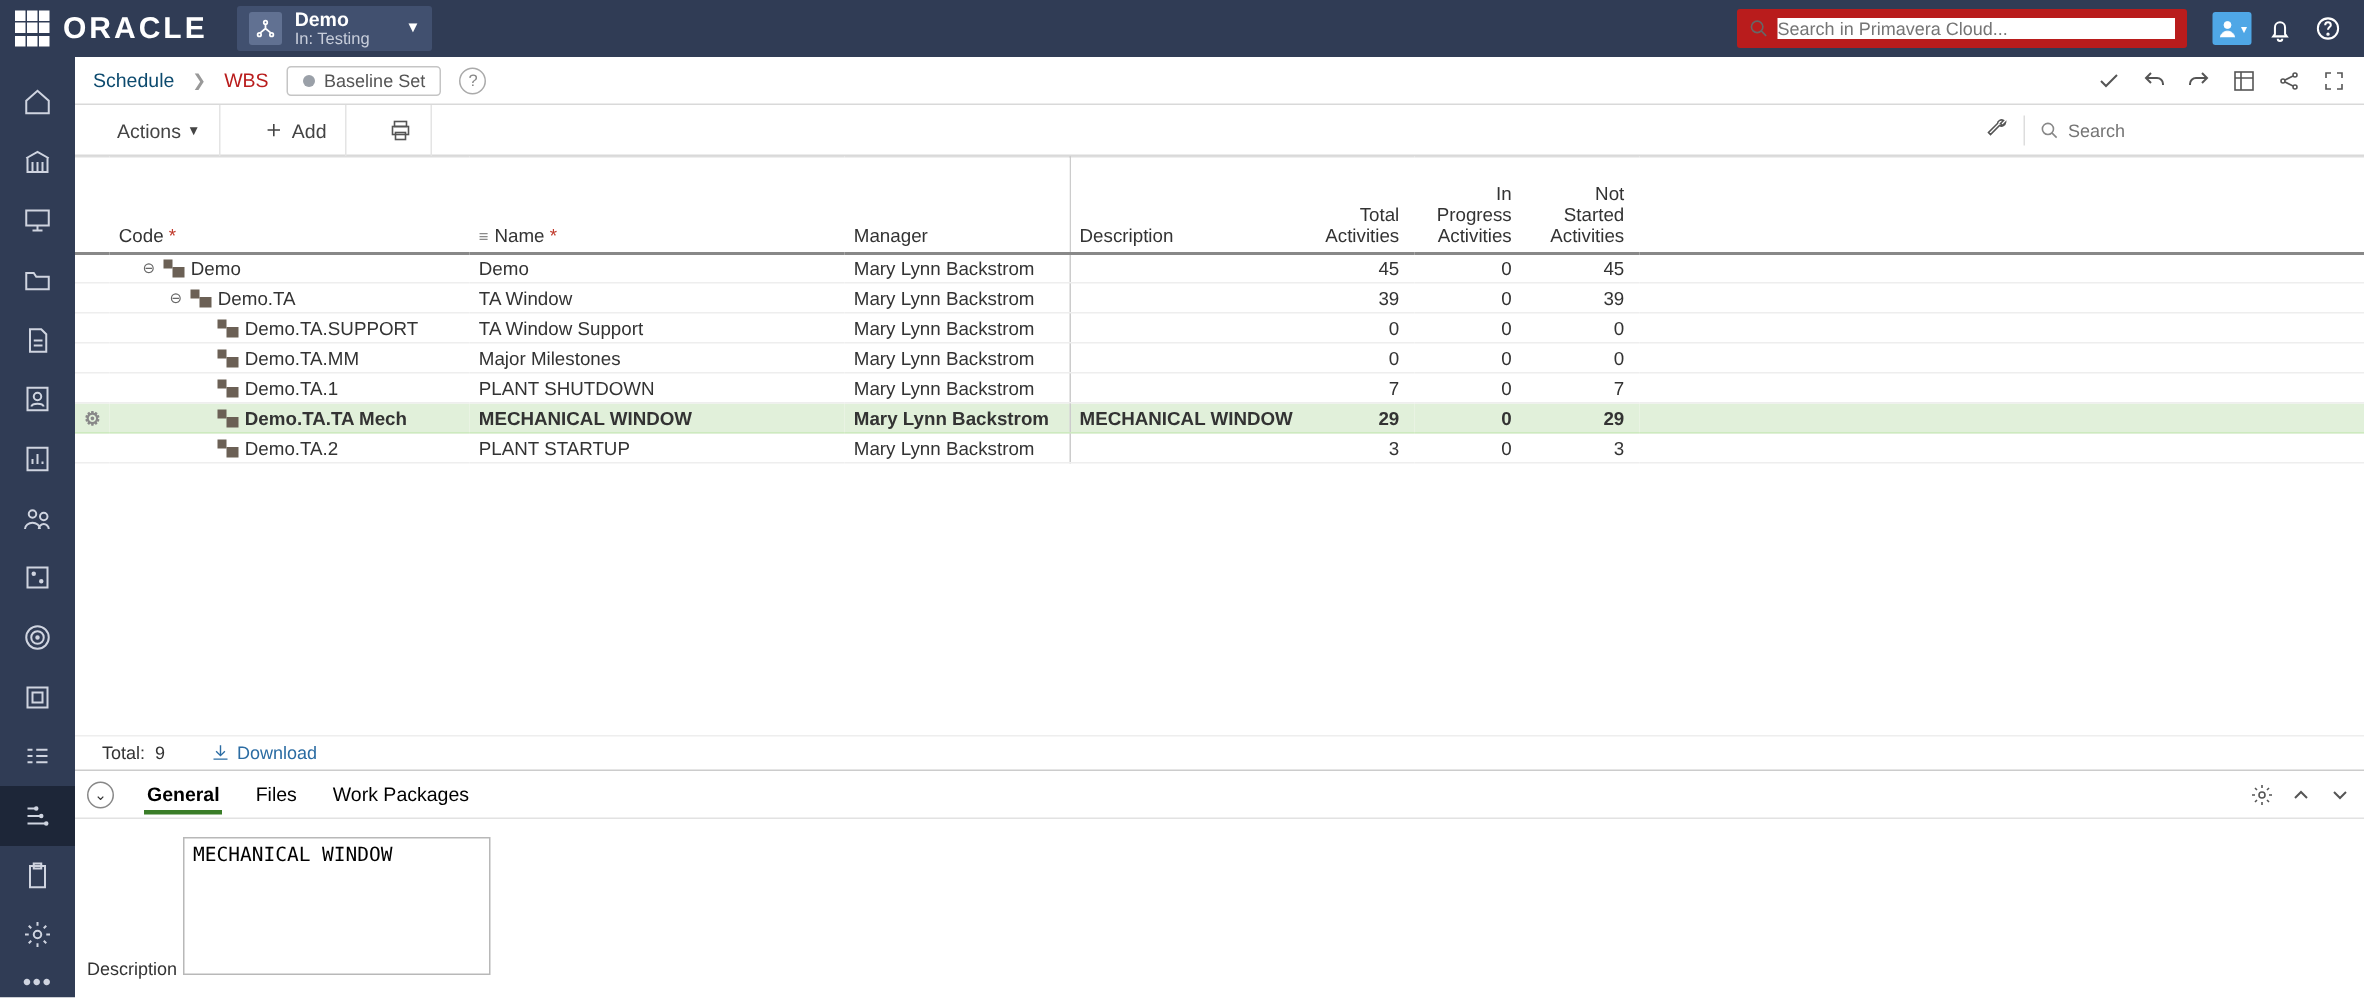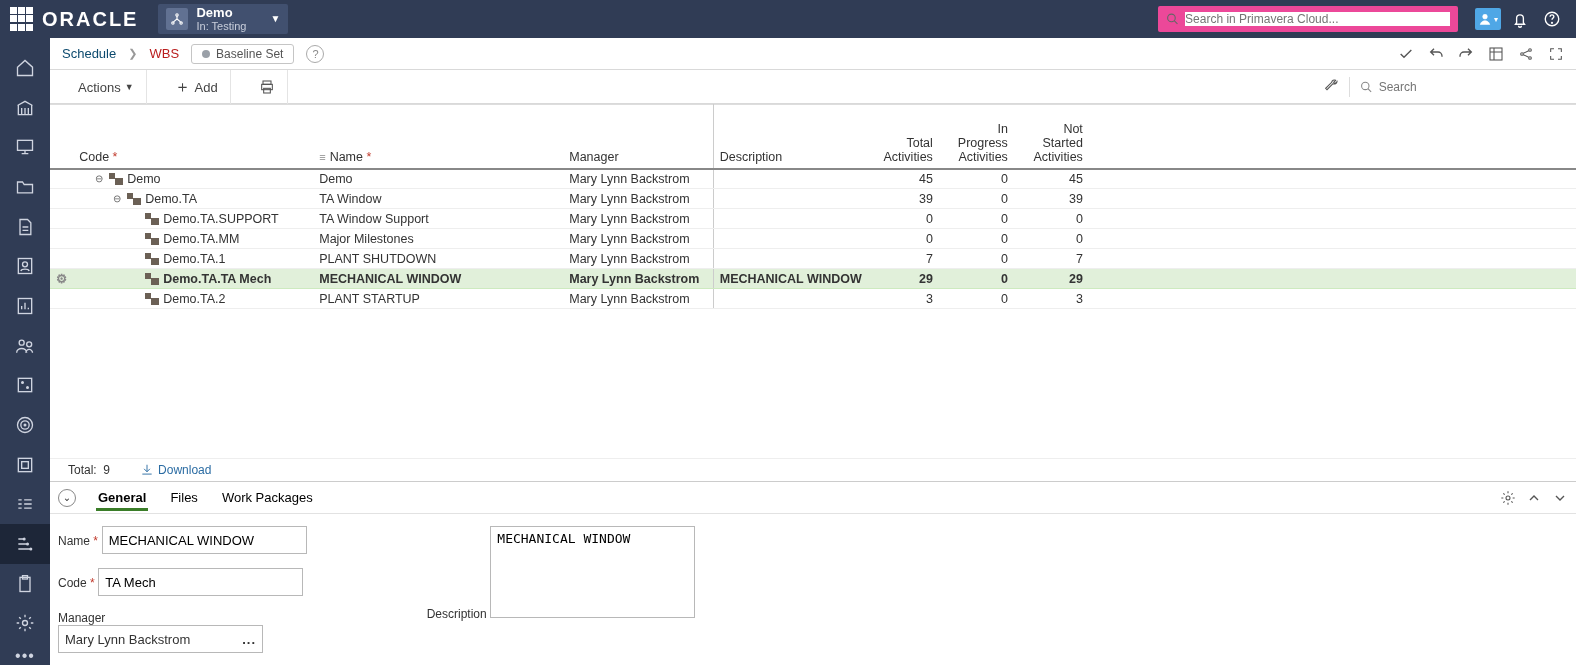--- a/index.html
+++ b/index.html
@@ -8,21 +8,21 @@
   .topbar { height:38px; background:#303c55; display:flex; align-items:center; color:#fff; padding:0 10px; }
   .topbar .apps-icon { width:24px; height:24px; margin-right:8px; display:flex;flex-wrap:wrap; gap:1px;}
   .topbar .apps-icon span { width:7px;height:7px;background:#fff;}
   .topbar .oracle-logo { font-family: Arial; font-weight:bold; font-size:20px; letter-spacing:2px; margin-right:20px;}
   .topbar .project-context { display:flex; align-items:center; background:#41506f; border-radius:2px; padding:2px 8px; margin-right:auto;}
   .topbar .project-context .pc-icon { width:22px;height:22px;background:#617192;border-radius:2px;display:flex;align-items:center;justify-content:center; margin-right:8px;}
   .topbar .project-context .pc-text { display:flex;flex-direction:column; line-height:1.1;}
   .topbar .project-context .pc-name { font-size:13px; font-weight:bold;}
   .topbar .project-context .pc-sub { font-size:11px; color:#c8cedb;}
   .topbar .project-context .caret { margin-left:24px; font-size:10px;}
-  .topbar .search-box { background:#ec4899; border-radius:2px; display:flex; align-items:center; padding:0 8px; height:26px; width:300px; margin-right:12px;}
+  .topbar .search-box { background:#b91c1c; border-radius:2px; display:flex; align-items:center; padding:0 8px; height:26px; width:300px; margin-right:12px;}
   .topbar .search-box svg { width:14px;height:14px; fill:#666; margin-right:6px;}
   .topbar .search-box input { border:none; outline:none; width:100%; font-size:12px;}
   .topbar .tb-icon { width:28px; height:28px; display:flex; align-items:center; justify-content:center; margin-left:4px; cursor:pointer;}
   .topbar .tb-icon svg { stroke:#fff; fill:none;}
   .topbar .user-btn { width:26px;height:22px; background:#4fa7e6; border-radius:2px;display:flex;align-items:center;justify-content:center;}
   .topbar .user-btn svg{fill:#fff;}
 
   .app-body { display:flex; height:calc(100vh - 38px); }
   .sidebar { width:50px; background:#303c55; display:flex; flex-direction:column; align-items:center; padding-top:10px;}
   .sidebar .sb-item { width:100%; height:40px; display:flex; align-items:center; justify-content:center; cursor:pointer;}
@@ -501,37 +501,20 @@
             </svg>
           <svg viewBox="0 0 24 24" stroke-width="2">
               <path d="M6 9l6 6 6-6"></path>
             </svg>
         </div>
       </div>
 
       <div class="detail-body">
         <div class="form-col">
           <div class="form-field">
-            <label class="req">Name</label>
-            <input type="text" value="MECHANICAL WINDOW" style="">
-          </div>
-          <div class="form-field">
-            <label class="req">Code</label>
-            <input type="text" value="TA Mech" style="">
-          </div>
-          <div class="form-field">
-            <label>Manager</label>
-            <div class="picker">
-              <span>Mary Lynn Backstrom</span>
-              <span class="dots">...</span>
-            </div>
-          </div>
-        </div>
-        <div class="form-col">
-          <div class="form-field">
             <label>Description</label>
             <textarea style="">MECHANICAL WINDOW</textarea>
           </div>
         </div>
       </div>
     </div>
 
   </div>
 </div>
 

